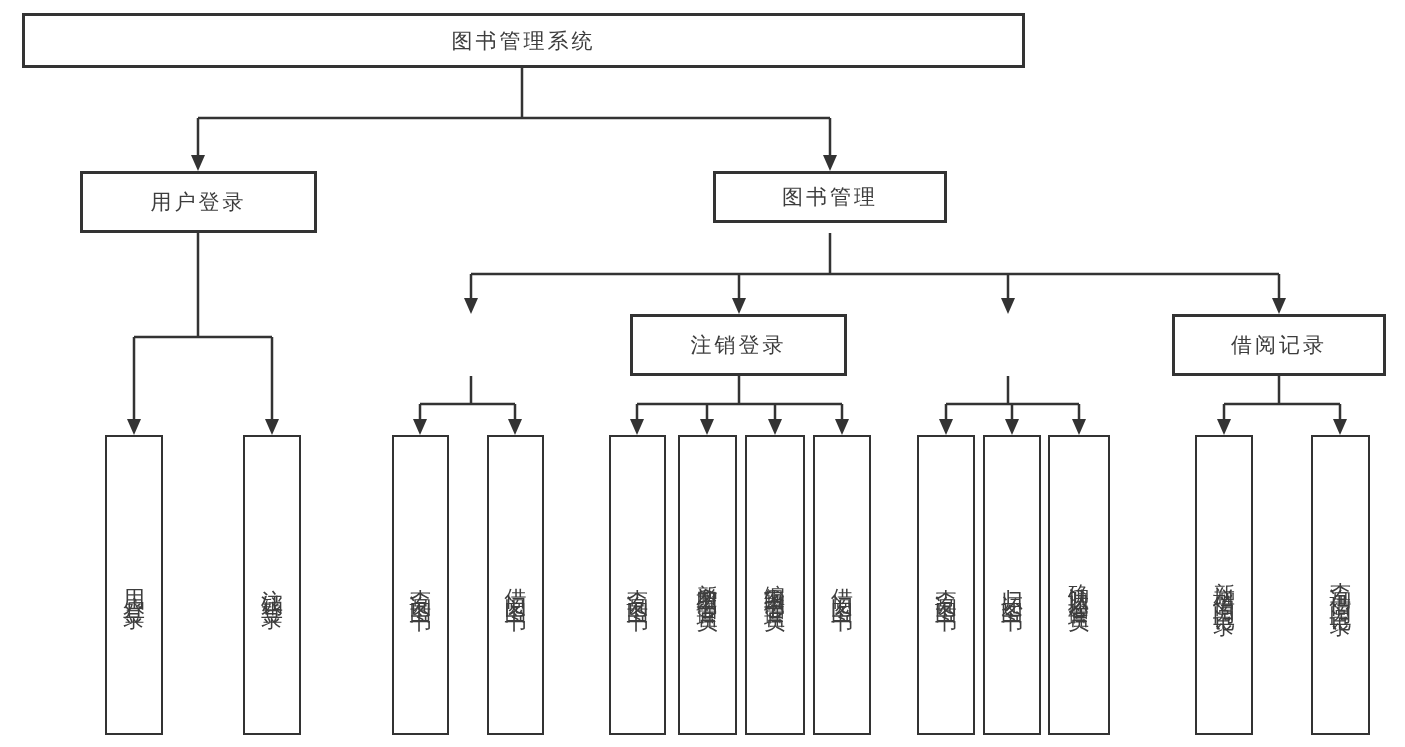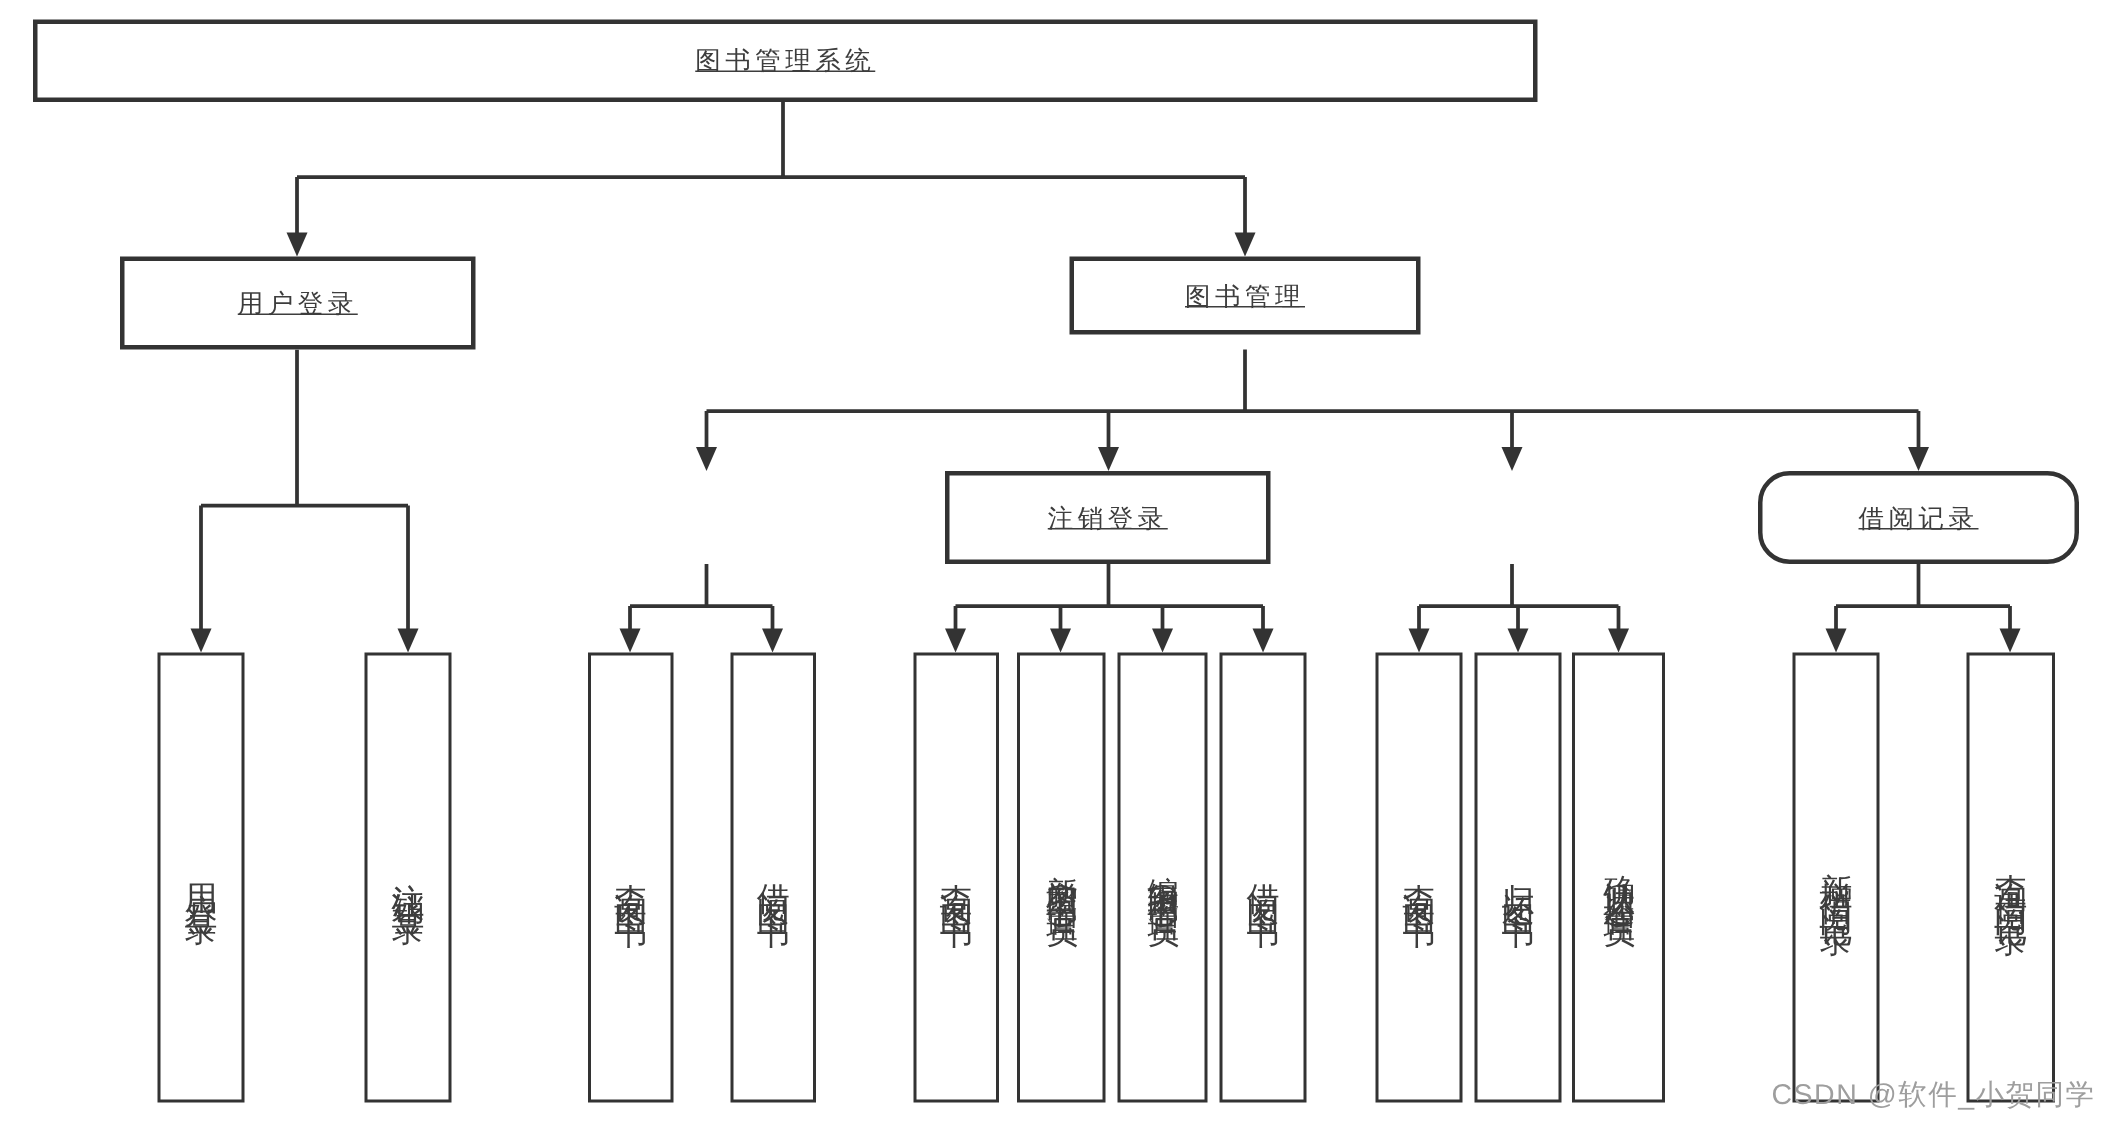--- a/index.html
+++ b/index.html
@@ -16,23 +16,22 @@
     font-family:"Liberation Sans","DejaVu Sans",sans-serif;
     overflow:hidden;
   }
   .connectors{position:absolute;left:0;top:0;pointer-events:none;}
   .connectors path{stroke:var(--line);stroke-width:2.5;fill:none;}
   .connectors polygon{fill:var(--line);stroke:none;}
   .hbox{
     position:absolute;box-sizing:border-box;
     border:3px solid var(--line);background:var(--bg);
     display:flex;align-items:center;justify-content:center;
-    font-size:17px;letter-spacing:3px;color:var(--text);
+    font-size:21px;letter-spacing:3px;color:var(--text);
     white-space:nowrap;
-    text-decoration:underline;
   }
   .vbox{
     position:absolute;box-sizing:border-box;top:435px;height:300px;
     border:2.5px solid var(--line);background:var(--bg);
     display:flex;align-items:center;justify-content:center;
   }
   .vtext{
     writing-mode:vertical-rl;text-orientation:mixed;
     font-size:22px;line-height:1;letter-spacing:7px;
     color:var(--text);white-space:nowrap;
@@ -87,21 +86,21 @@
     <polygon points="1217,419 1231,419 1224,435"></polygon>
     <polygon points="1333,419 1347,419 1340,435"></polygon>
   </svg>
 
   <div class="hbox" style="left:22px;top:13px;width:1003px;height:55px;">图书管理系统</div>
 
   <div class="hbox" style="left:80px;top:171px;width:237px;height:62px;">用户登录</div>
   <div class="hbox" style="left:713px;top:171px;width:234px;height:52px;">图书管理</div>
 
   <div class="hbox" style="left:630px;top:314px;width:217px;height:62px;">注销登录</div>
-  <div class="hbox" style="left:1172px;top:314px;width:214px;height:62px;border-radius:21px;">借阅记录</div>
+  <div class="hbox" style="left:1172px;top:314px;width:214px;height:62px;">借阅记录</div>
 
   <div class="vbox" style="left:105px;width:58px;">
     <span class="vtext">用户登录</span>
   </div>
   <div class="vbox" style="left:243px;width:58px;">
     <span class="vtext">注销登录</span>
   </div>
 
   <div class="vbox" style="left:392px;width:57px;">
     <span class="vtext">查询图书</span>
@@ -133,15 +132,14 @@
     <span class="vtext">确认归还（管理员）</span>
   </div>
 
   <div class="vbox" style="left:1195px;width:58px;">
     <span class="vtext">新增借阅记录</span>
   </div>
   <div class="vbox" style="left:1311px;width:59px;">
     <span class="vtext">查询借阅记录</span>
   </div>
 
-  <div class="watermark">CSDN @软件_小贺同学</div>
 
 </div>
 
 </body></html>

